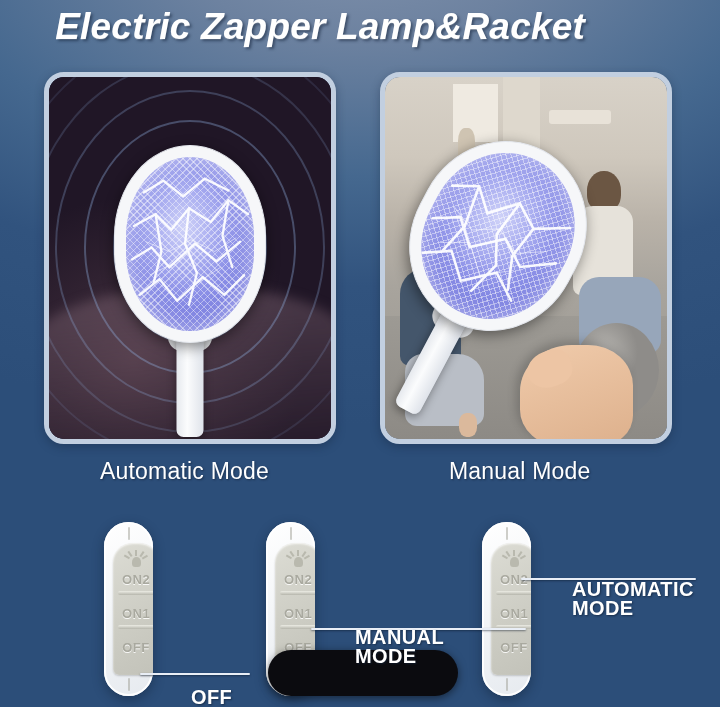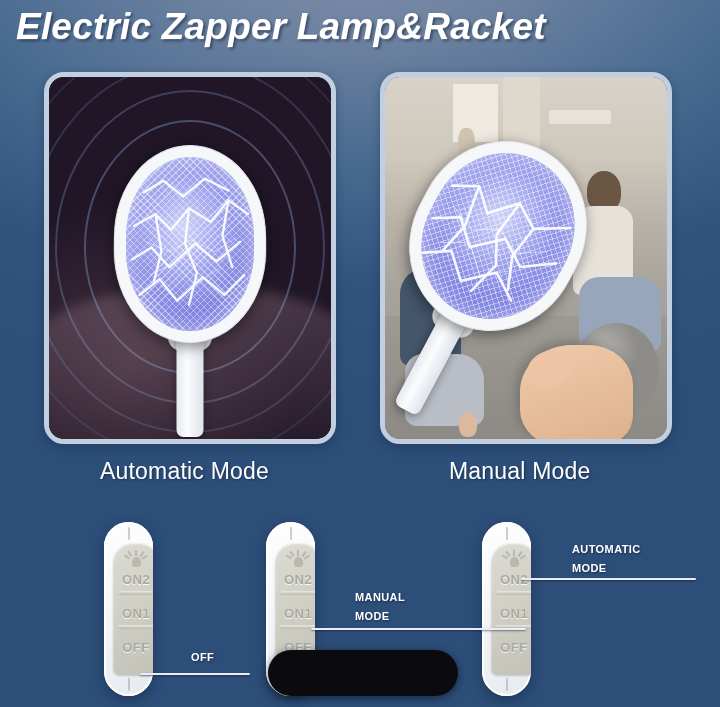--- a/index.html
+++ b/index.html
@@ -11,21 +11,21 @@
   }
   .poster{
     position:relative;width:720px;height:707px;overflow:hidden;
     background:
       radial-gradient(120% 70% at 50% -10%, #8293ad 0%, #6d82a0 22%, #45688f 50%, #31537e 72%, #2c4e79 100%),
       linear-gradient(180deg,#7b8da9 0%,#456a92 30%,#2f5480 60%,#2b4d77 100%);
   }
 
   
   .title{
-    position:absolute;left:16px;top:6px;width:580px;text-align:left;
+    position:absolute;left:5px;top:6px;width:580px;text-align:right;
     font-size:37px;font-weight:bold;font-style:italic;color:#ffffff;
     letter-spacing:.2px;
     text-shadow:2px 2px 3px rgba(20,35,58,.55), 0 1px 0 rgba(255,255,255,.25);
     white-space:nowrap;
   }
 
   
   .panel{
     position:absolute;border:5px solid #c2cfe0;border-radius:20px;
     box-sizing:border-box;overflow:hidden;
@@ -182,23 +182,24 @@
 
   
   .black-bar{
     position:absolute;left:268px;top:650px;width:190px;height:46px;
     background:#0b0b0f;border-radius:23px;
     box-shadow:0 2px 8px rgba(0,0,0,.5);
   }
 
   
   .callout-text{
-    position:absolute;color:#ffffff;font-size:11px;font-weight:bold;
+    position:absolute;color:#ffffff;font-size:20px;font-weight:bold;
     line-height:19px;letter-spacing:.4px;white-space:pre-line;
     text-shadow:1px 1px 2px rgba(16,30,52,.65);
+    margin-top:40px;
   }
   .leader{position:absolute;height:2px;background:#e9eef6;border-radius:1px;
     box-shadow:0 1px 2px rgba(10,22,40,.5);}
   .co-off  {left:191px;top:648px;}
   .ld-off  {left:140px;top:673px;width:110px;}
   .co-manual{left:355px;top:588px;}
   .ld-manual{left:311px;top:628px;width:215px;}
   .co-auto {left:572px;top:540px;}
   .ld-auto {left:521px;top:578px;width:175px;}
 </style>

